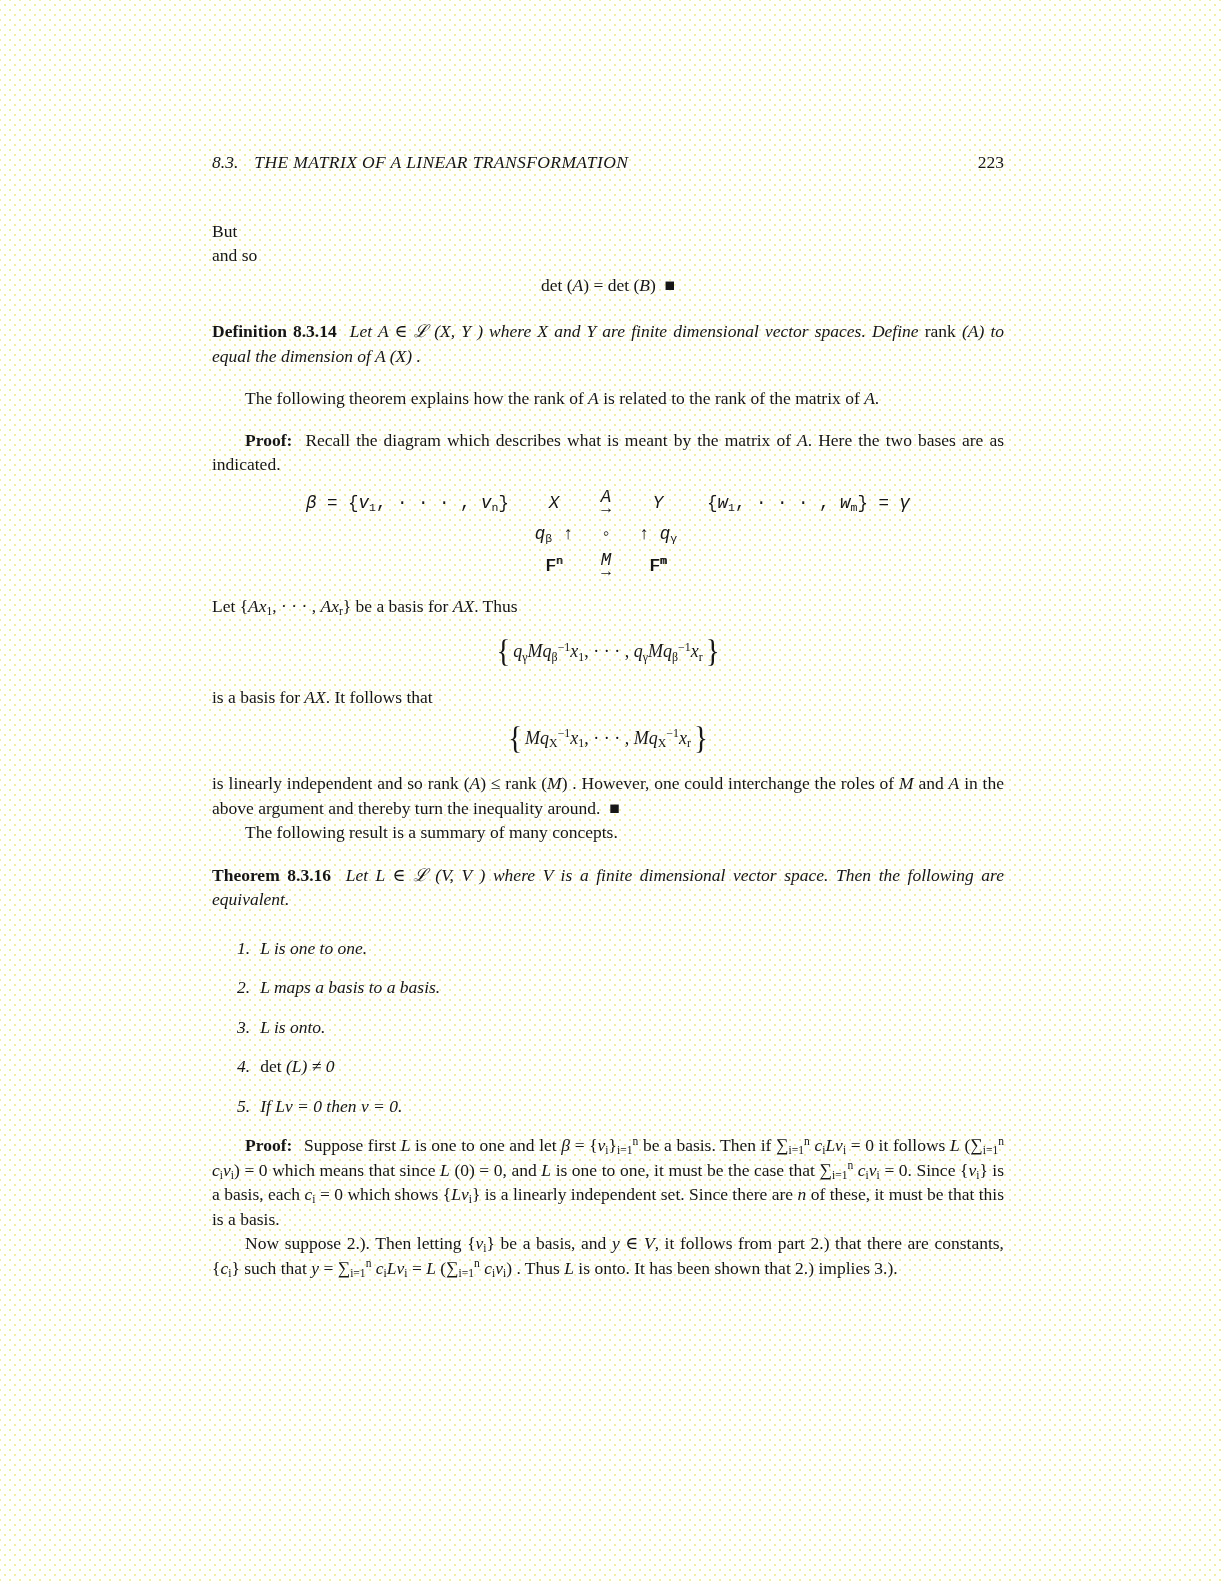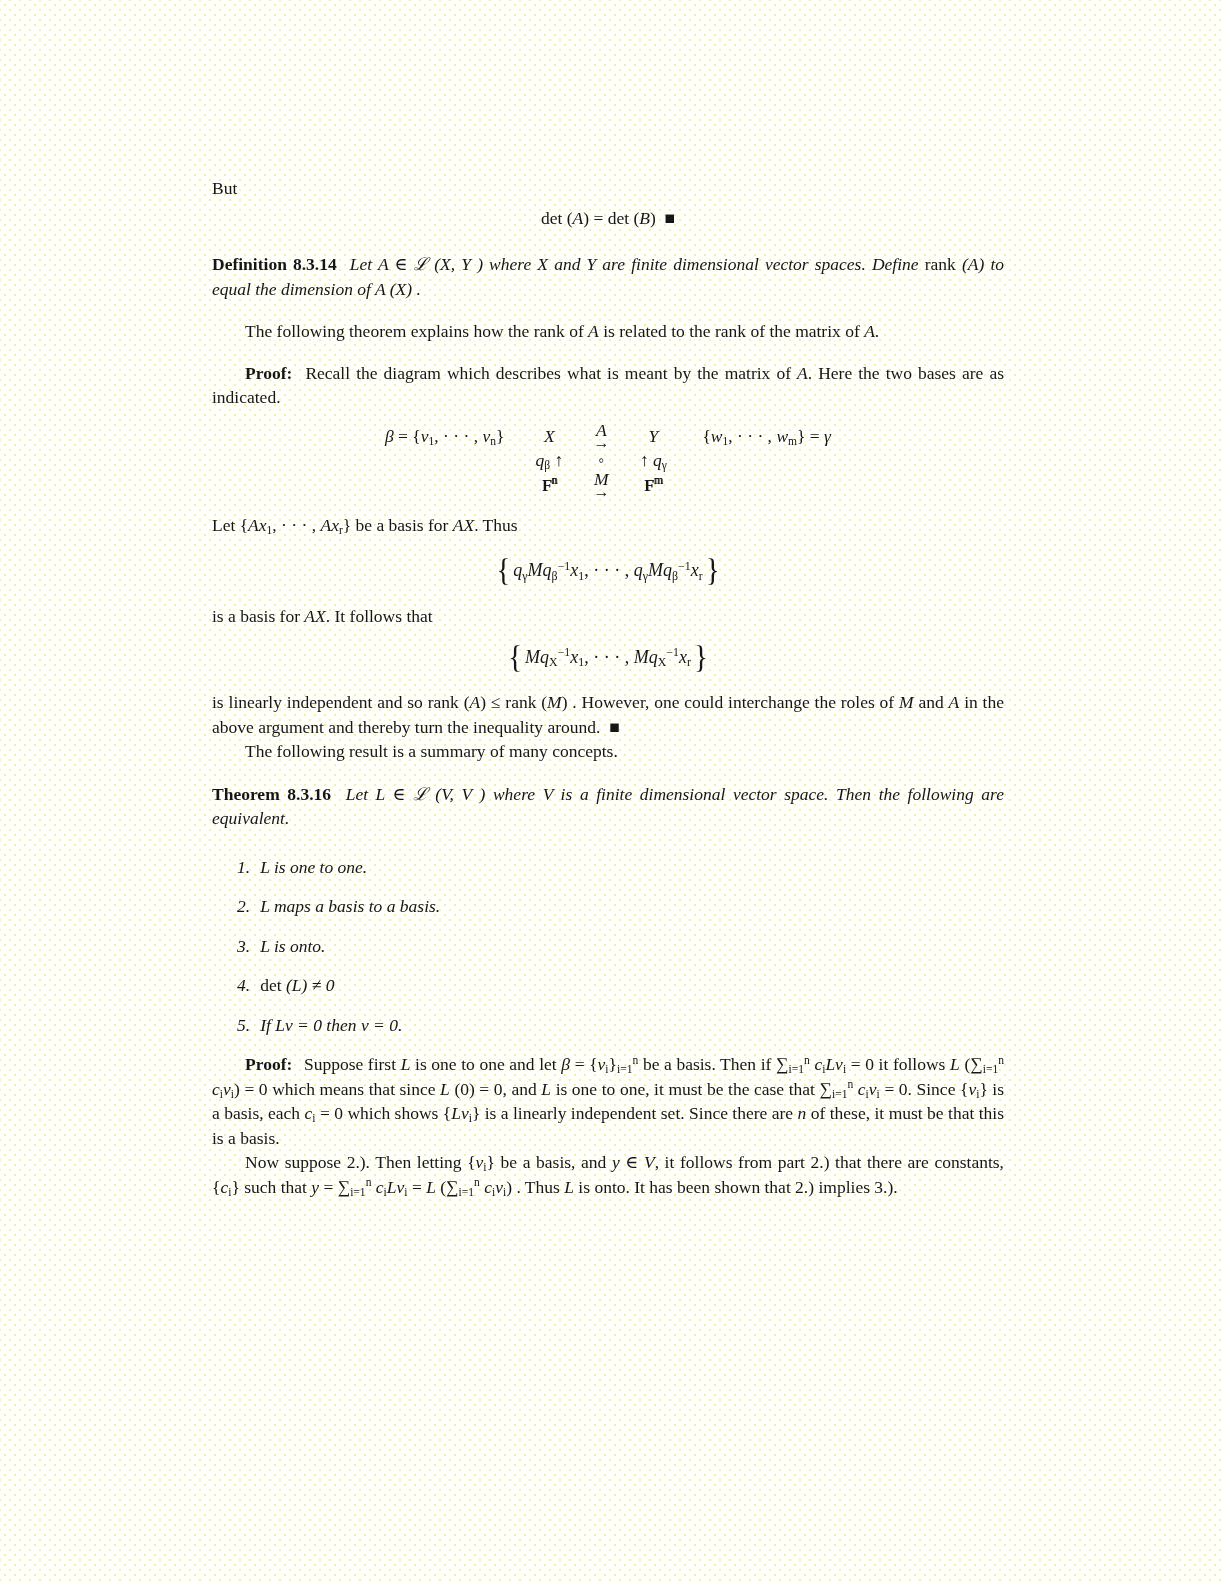--- a/index.html
+++ b/index.html
@@ -27,44 +27,51 @@
   .equation{text-align:center;margin:6px 0;}
   .display{margin:10px 0;font-size:18px;display:flex;align-items:center;justify-content:center;min-height:46px;}
   .bigbrace{font-size:29px;font-weight:400;padding:0 3px;transform:scaleY(1.12);}
   .lab{font-weight:bold;font-style:normal;margin-right:7px;}
   .thm{font-style:italic;}
   .rm{font-style:normal;}
   i{font-style:italic;}
   sup,sub{line-height:0;font-size:66%;vertical-align:baseline;position:relative;}
   sup{top:-0.55em;}
   sub{top:0.28em;}
-  .dgrid{display:grid;grid-template-columns:auto 58px 46px 58px auto;justify-content:center;align-items:center;margin:14px 0 16px;}
+  .dgrid{display:grid;grid-template-columns:auto 58px 46px 58px auto;justify-content:center;align-items:center;row-gap:7px;margin:14px 0 16px;font-family:Liberation Mono, monospace;}
   .dgrid>span{text-align:center;}
   .c1{grid-column:1;padding-right:16px;text-align:right;}
   .c2{grid-column:2;} .c3{grid-column:3;} .c4{grid-column:4;}
   .c5{grid-column:5;padding-left:20px;text-align:left;}
   .r1{grid-row:1;} .r2{grid-row:2;} .r3{grid-row:3;}
   .over{display:inline-flex;flex-direction:column;align-items:center;line-height:13px;}
   .over .arrow{font-size:16px;line-height:11px;}
   .bb{text-shadow:0.8px 0 currentColor;}
   ol.eqv{margin:24px 0 0 0;padding:0;list-style:none;font-style:italic;}
   ol.eqv li{display:flex;margin-bottom:15px;padding-left:25px;text-align:left;}
   ol.eqv .num{flex:none;margin-right:10px;}
-  .mt-hdr{margin-top:26px;}
+  .mt-hdr{margin-top:44px;}
 </style>
 </head>
 <body>
 
 <div class="page" style="--bg: #fffffc; --dot: #f4eeaa; --ink: #161616;">
   <div class="content">
 
+    <div class="running-head">
+      <span>
+        <span class="sec-no">8.3.</span><span class="head-title">THE MATRIX OF A LINEAR TRANSFORMATION</span>
+      </span>
+      <span class="pgno">223</span>
+    </div>
 
     <p class="mt-hdr">But</p>
 
 
+    <p>and so</p>
 
     <div class="equation" style="margin-top:5px;margin-bottom:3px;">det (<i>A</i>) = det (<i>B</i>)&nbsp;&nbsp;■</div>
 
     <p class="thm" style="margin-top:22px;"><b class="lab">Definition 8.3.14</b> <span>Let A ∈ ℒ (X, Y ) where X and Y are finite dimensional vector spaces. Define <span class="rm">rank</span> (A) to equal the dimension of A (X) .</span></p>
 
     <p class="indent" style="margin-top:18px;">The following theorem explains how the rank of <i>A</i> is related to the rank of the matrix of <i>A</i>.</p>
 
 
     <p class="indent" style="margin-top:17px;"><b class="lab">Proof:</b> <span>Recall the diagram which describes what is meant by the matrix of <i>A</i>. Here the two bases are as indicated.</span></p>
 

